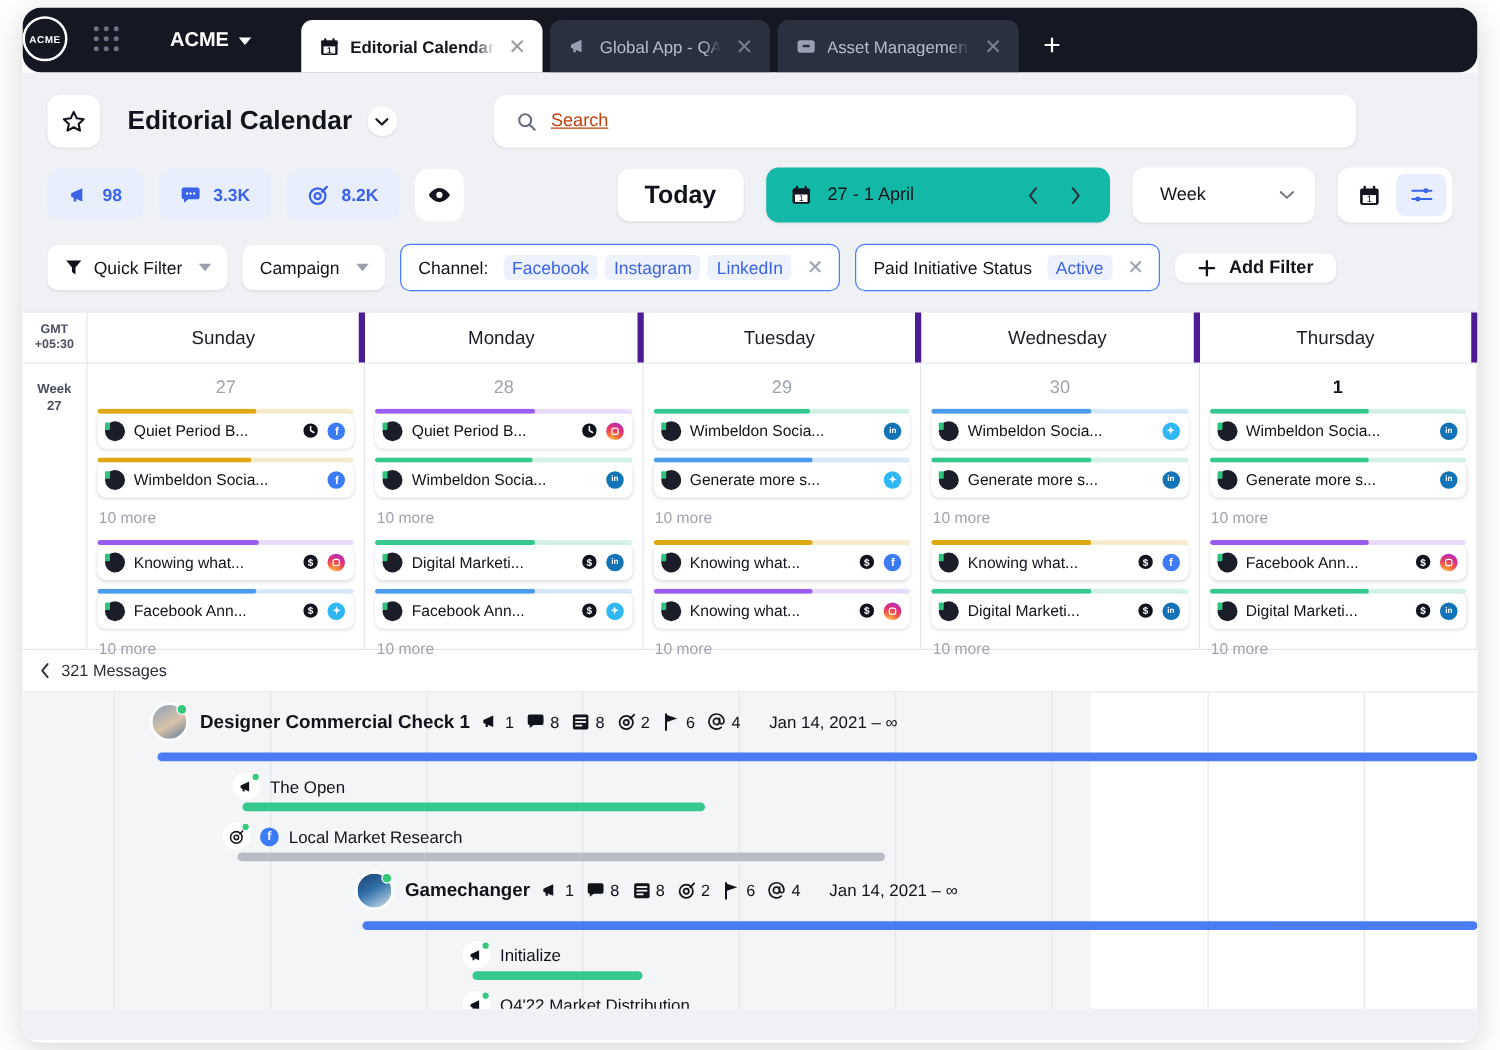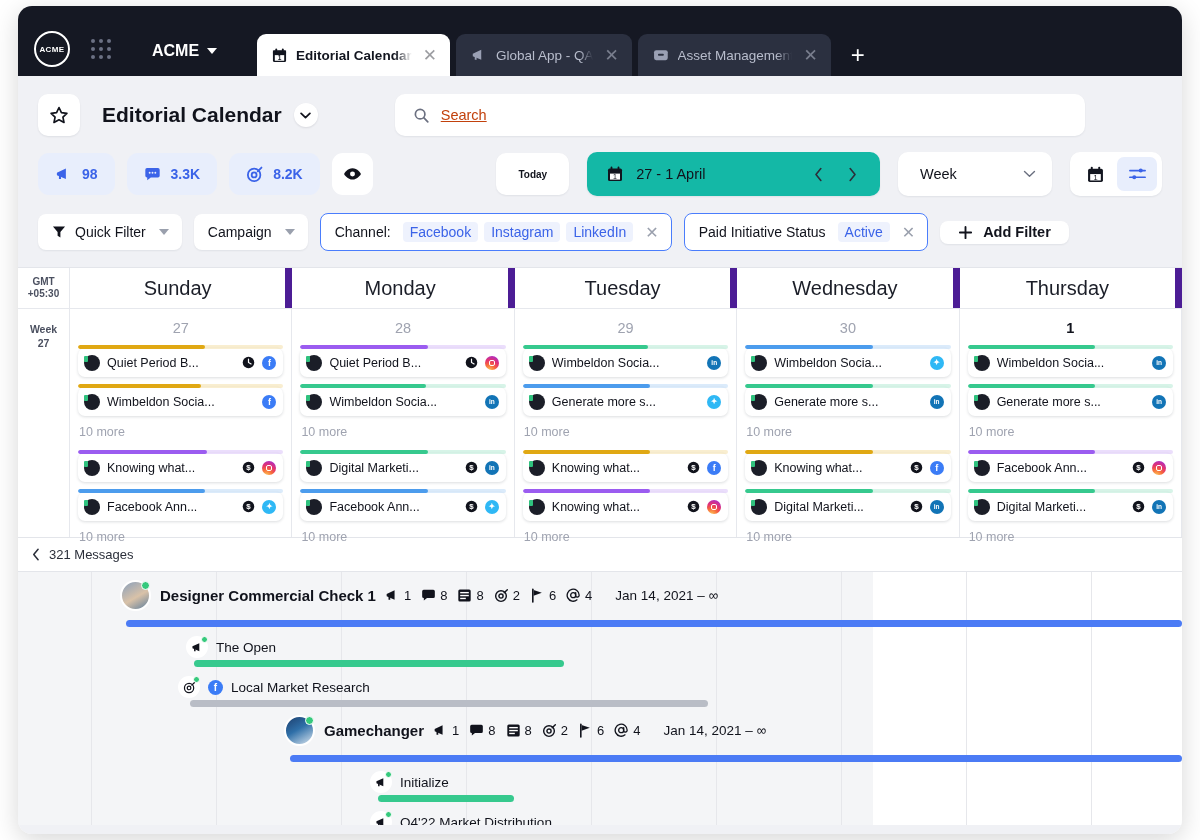--- a/index.html
+++ b/index.html
@@ -14,26 +14,27 @@
     left: 18px; top: 6px;
     width: 1164px; height: 828px;
     background: #ffffff;
     border-radius: 14px;
     overflow: hidden;
     box-shadow: 0 6px 26px rgba(0,0,0,0.16);
   }
 
   
   .tabbar {
-    height: 70px;
+    height: 52px;
     background: #151823;
     display: flex;
     align-items: flex-end;
-    padding-left: 16px;
+    padding-left: 0;
     position: relative;
+    border-radius: 15px;
   }
   .brand-logo {
     width: 36px; height: 36px; border-radius: 50%;
     border: 2px solid #ffffff;
     color: #ffffff;
     display: flex; align-items: center; justify-content: center;
     font-size: 8px; font-weight: bold; letter-spacing: .4px;
     margin-bottom: 9px;
   }
   .grid-icon {
@@ -113,21 +114,21 @@
     color: #3b63e8; font-size: 14px; font-weight: bold;
   }
   .eye-chip {
     width: 46px; height: 42px; background: #ffffff; border-radius: 11px;
     display: flex; align-items: center; justify-content: center;
   }
   .today-btn {
     margin-left: 123px;
     height: 42px; background: #ffffff; border-radius: 10px;
     display: flex; align-items: center; padding: 0 22px;
-    font-size: 10px; font-weight: bold; color: #11131c;
+    font-size: 20px; font-weight: bold; color: #11131c;
     box-shadow: 0 1px 2px rgba(16,24,40,.07);
   }
   .daterange {
     margin-left: 18px; width: 320px; height: 44px; background: #14b8a6;
     border-radius: 10px; display: flex; align-items: center;
     padding: 0 10px 0 20px; box-shadow: 0 1px 2px rgba(16,24,40,.07);
   }
   .daterange .label { font-size: 14.5px; color: #11131c; margin-left: 13px; flex: 1; }
   .nav-arrow {
     width: 34px; height: 34px; display:flex;align-items:center;justify-content:center;
@@ -173,22 +174,22 @@
 
   
   .calendar {
     margin: 16px 0 0 0; background: #ffffff;
     border-top: 1px solid #e3e5ea; border-bottom: 1px solid #e3e5ea;
   }
   .cal-head { display: flex; height: 41px; border-bottom: 1px solid #e6e8ed; }
   .gutter { width: 52px; flex: none; border-right: 1px solid #e6e8ed;
             display:flex; flex-direction:column; align-items:center; justify-content:center;
             font-size: 10px; font-weight: bold; color: #4b5060; line-height: 1.25; }
-  .dayhead { flex: 1; border-right: 7px solid #4c1d95; display: flex; align-items: center; justify-content: center;
-             font-size: 20px; color: #1b1e28; }
+  .dayhead { flex: 1; border-right: 5px solid #4c1d95; display: flex; align-items: center; justify-content: center;
+             font-size: 15px; color: #1b1e28; }
   .cal-body { display: flex; height: 228px; }
   .gutter-b { width: 52px; flex: none; border-right: 1px solid #e6e8ed;
               display:flex; flex-direction:column; align-items:center; padding-top: 14px;
               font-size: 10.5px; font-weight: bold; color: #4b5060; line-height: 1.3; }
   .daycol { flex: 1; border-right: 1px solid #e6e8ed; padding: 0 8px; }
   .daynum { text-align: center; font-size: 14.5px; color: #9fa3b0; padding: 11px 0 9px 0; }
   .daynum.today { color: #11131c; font-weight: bold; }
   .evt { margin-bottom: 7px; }
   .evt-bar { height: 4px; border-radius: 3px; width: 100%; position: relative; overflow: hidden; }
   .evt-bar i { position: absolute; left: 0; top: 0; bottom: 0; border-radius: 3px; display: block; }

